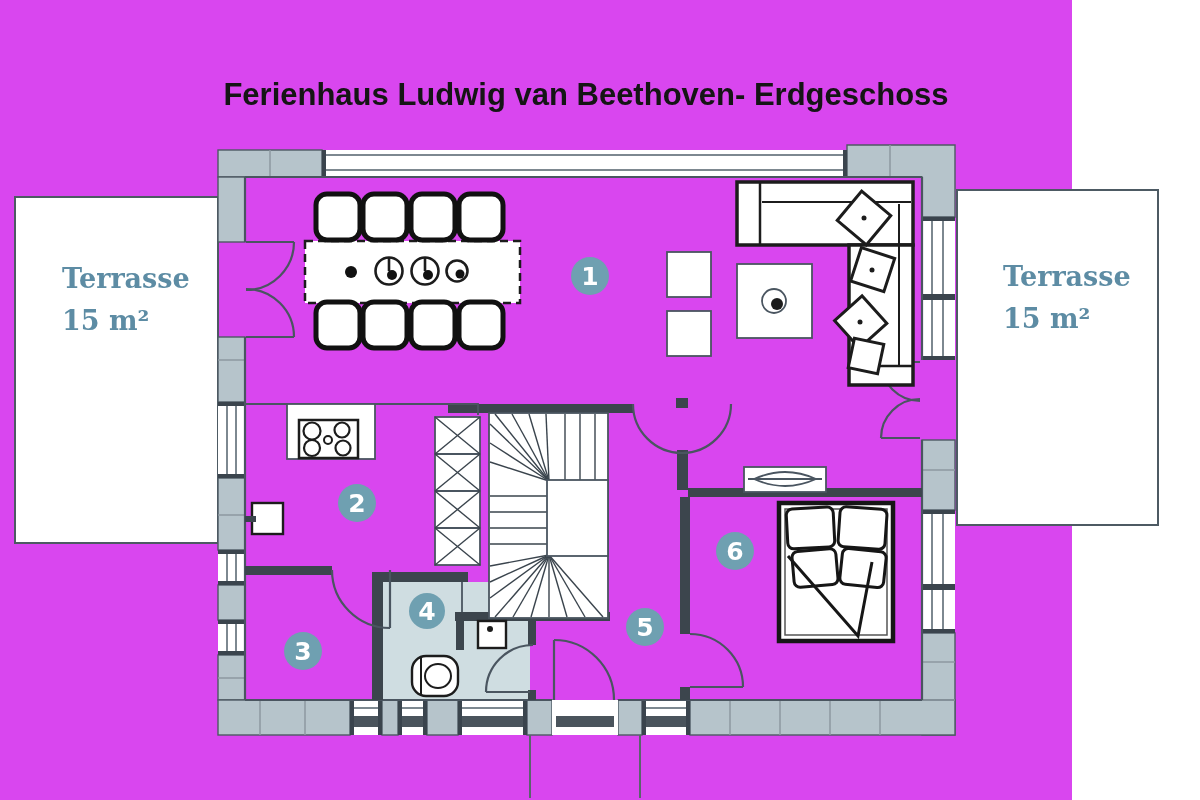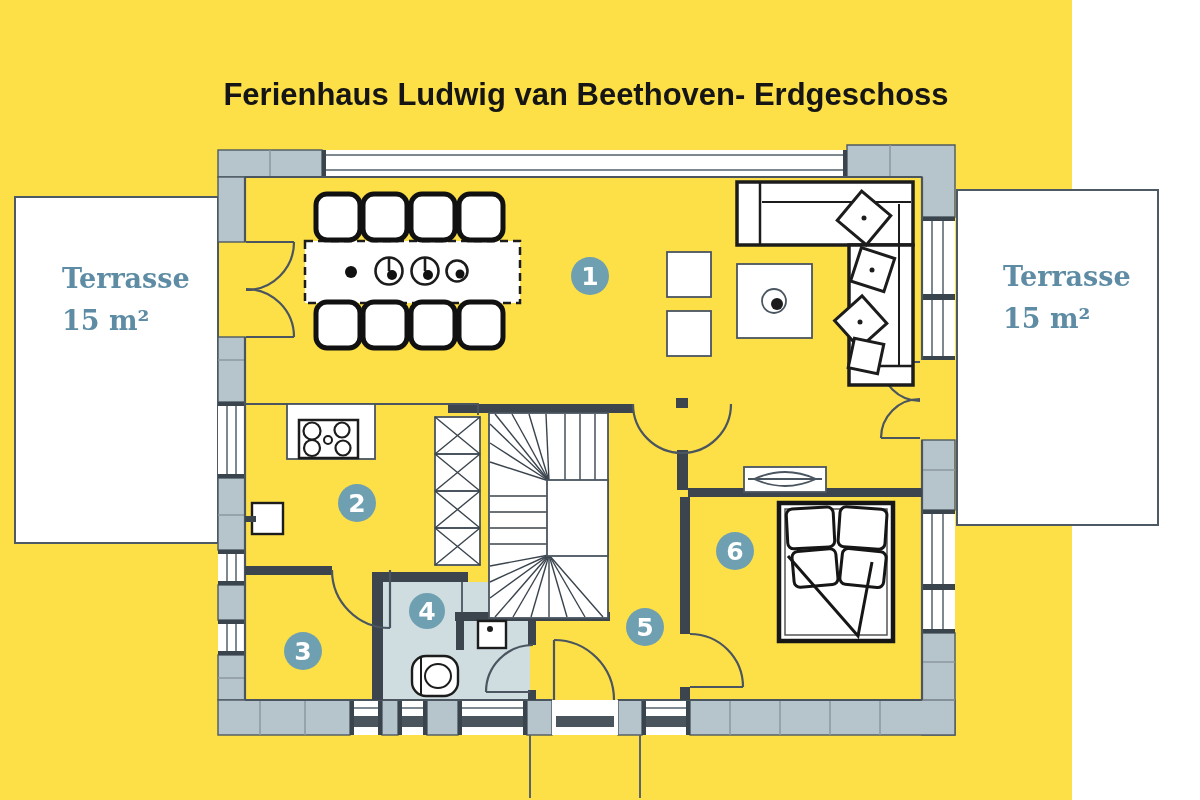--- a/index.html
+++ b/index.html
@@ -1,16 +1,16 @@
 <!DOCTYPE html>
 <html style="--badge: #6fa0b1; --badge_text: #ffffff; --terrace_text: #5d8ca4; --wall: #b6c4cb; --line: #4d5a63; --bath_floor: #cfdde1;"><head>
 <meta charset="utf-8">
 <style>
   html,body{margin:0;padding:0;background:#ffffff;width:1200px;height:800px;overflow:hidden;}
-  #stage{position:relative;width:1072px;height:800px;background:#fde047;font-family:"Liberation Sans",sans-serif;}
+  #stage{position:relative;width:1072px;height:800px;background:#d946ef;font-family:"Liberation Sans",sans-serif;}
   svg{position:absolute;top:0;left:0;}
   .title-text{font-family:"Liberation Sans",sans-serif;font-weight:bold;font-size:31px;fill:#151515;}
   .terrace-box{fill:#ffffff;stroke:#4d5a63;stroke-width:2;}
   .terrace-label{font-family:"DejaVu Serif",serif;font-weight:bold;font-size:27px;}
   .wall{fill:var(--wall,#b6c4cb);stroke:var(--line,#4d5a63);stroke-width:1.4;}
   .seam{stroke:#8d98a0;stroke-width:1.5;}
   .win-glass{fill:#ffffff;}
   .win-line{stroke:#7d8890;stroke-width:2;fill:none;}
   .win-cap{fill:#3a444d;}
   .sill{fill:#4a545c;}

